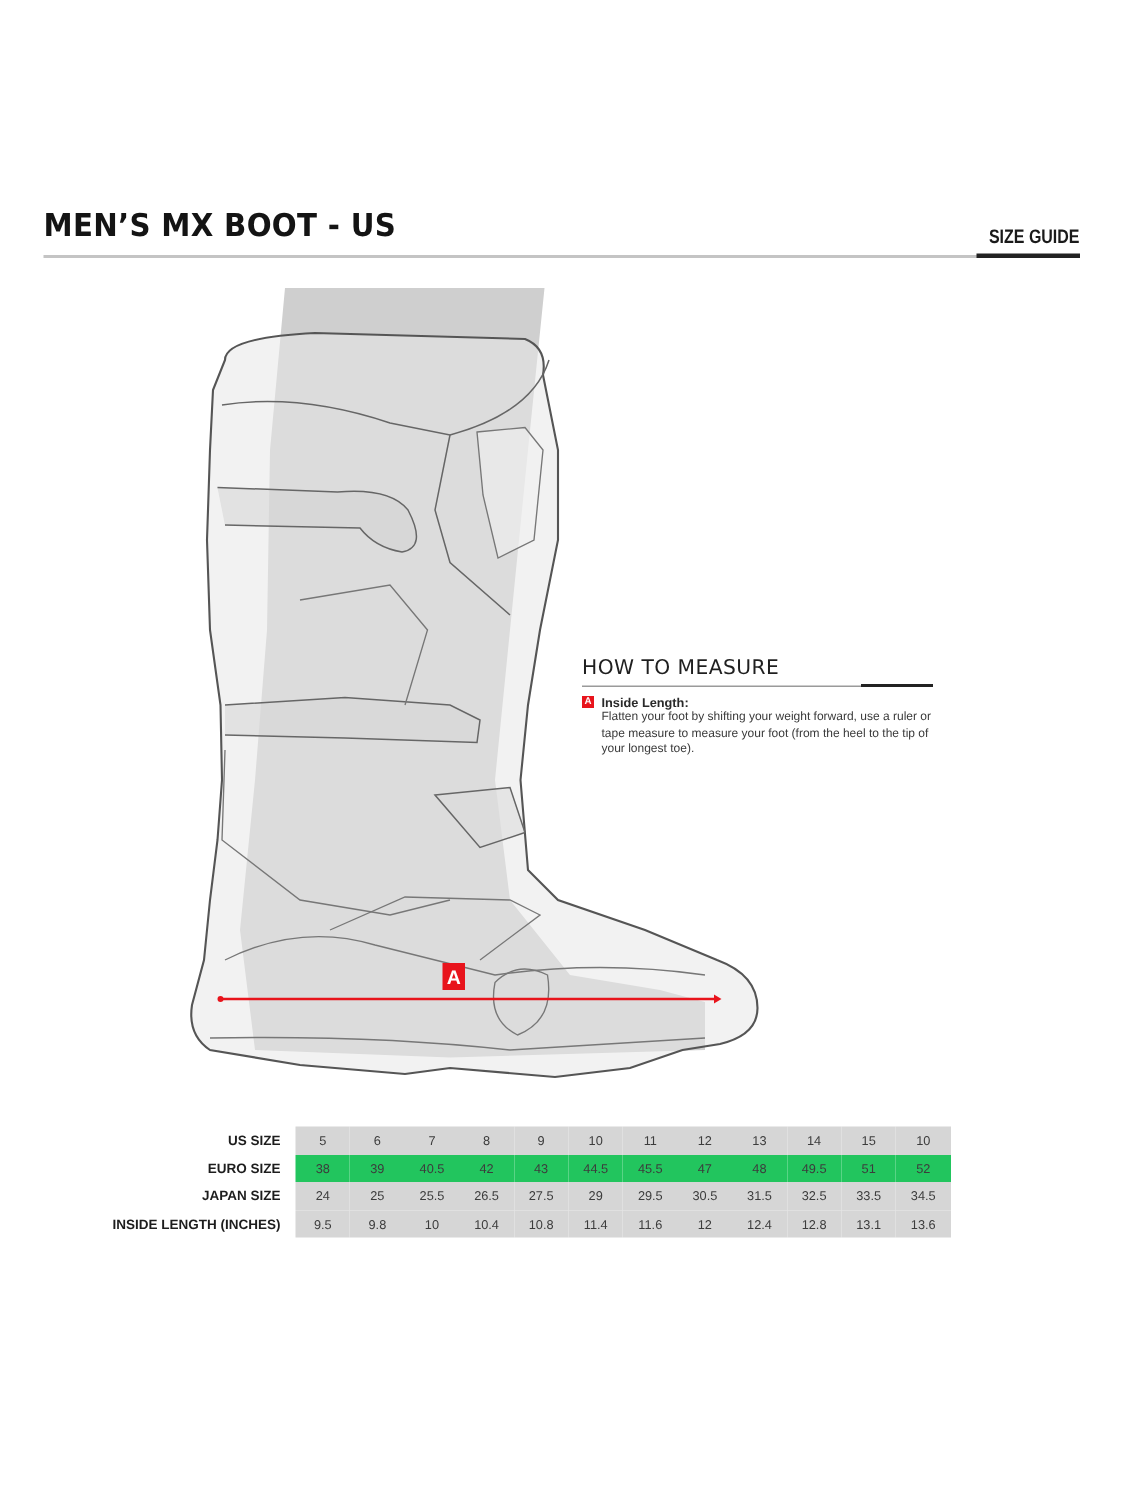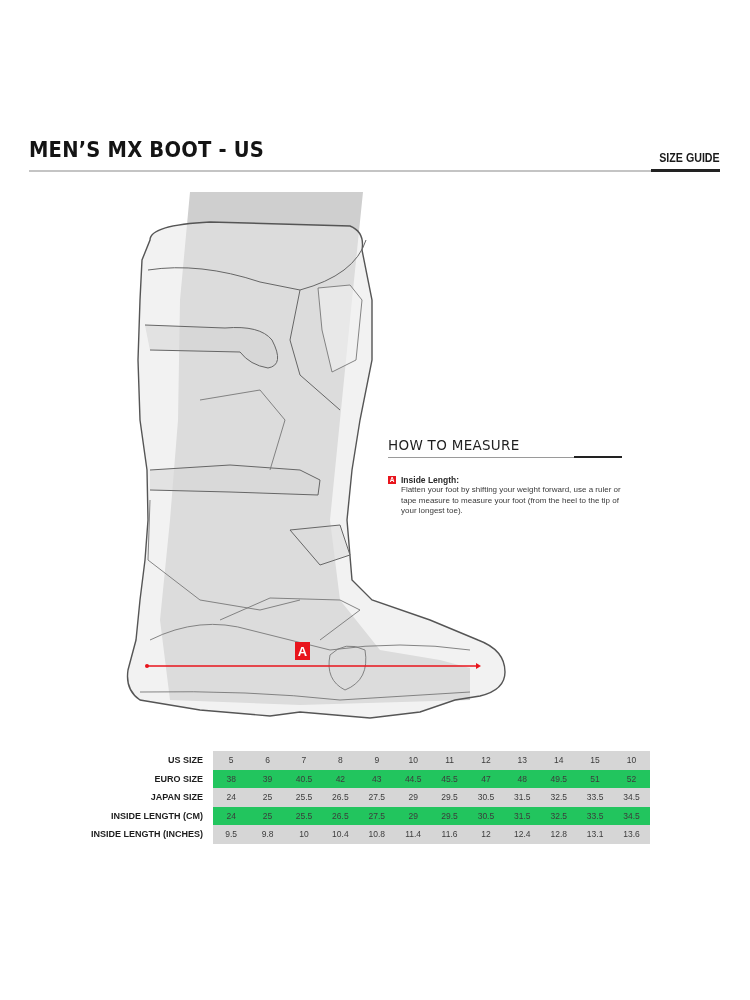--- a/index.html
+++ b/index.html
@@ -29,31 +29,31 @@
 
   .illustration { position: absolute; left: 0; top: 0; width: 750px; height: 740px; }
 
   .measure-panel { position: absolute; left: 388px; top: 437px; width: 236px; }
   .measure-heading {
     font-family: "DejaVu Sans", sans-serif; font-weight: normal;
     font-size: 13.5px; color: #1f1f1f; letter-spacing: 0.3px;
   }
   .measure-rule { position: relative; margin-top: 4px; height: 1px; background: #9a9a9a; width: 234px; }
   .measure-rule-accent { position: absolute; right: 0; top: -1px; width: 48px; height: 2px; background: #222; }
-  .measure-item { position: relative; margin-top: 17px; padding-left: 13px; }
+  .measure-item { position: relative; margin-top: 5px; padding-left: 13px; }
   .marker-a {
     position: absolute; left: 0; top: 1px; width: 8px; height: 8px;
     background: #e8141c; color: #fff; font-size: 6.5px; font-weight: bold;
     line-height: 8px; text-align: center; font-family: "Liberation Sans", sans-serif;
   }
   .measure-item-title { font-size: 8.5px; font-weight: bold; color: #2a2a2a; line-height: 10px; }
   .measure-item-desc { font-size: 8px; color: #3a3a3a; line-height: 10.5px; }
 
   .size-table {
-    position: absolute; left: 68px; top: 751px;
+    position: absolute; left: 52px; top: 751px;
     border-collapse: collapse;
   }
   .size-table td {
     height: 18.5px; font-size: 8.5px; color: #3c3c3c; text-align: center;
     padding: 0; width: 36.4px;
   }
   .size-table td.row-label {
     width: 145px; text-align: right; padding-right: 10px;
     font-weight: bold; color: #1d1d1d; font-size: 9px; background: #fff !important;
     font-family: "Liberation Sans", sans-serif;
@@ -148,35 +148,20 @@
         <td>26.5</td>
         <td>27.5</td>
         <td>29</td>
         <td>29.5</td>
         <td>30.5</td>
         <td>31.5</td>
         <td>32.5</td>
         <td>33.5</td>
         <td>34.5</td>
       </tr>
-      <tr class="plain">
-        <td class="row-label">INSIDE LENGTH (CM)</td>
-        <td>24</td>
-        <td>25</td>
-        <td>25.5</td>
-        <td>26.5</td>
-        <td>27.5</td>
-        <td>29</td>
-        <td>29.5</td>
-        <td>30.5</td>
-        <td>31.5</td>
-        <td>32.5</td>
-        <td>33.5</td>
-        <td>34.5</td>
-      </tr>
       <tr class="shaded">
         <td class="row-label">INSIDE LENGTH (INCHES)</td>
         <td>9.5</td>
         <td>9.8</td>
         <td>10</td>
         <td>10.4</td>
         <td>10.8</td>
         <td>11.4</td>
         <td>11.6</td>
         <td>12</td>

